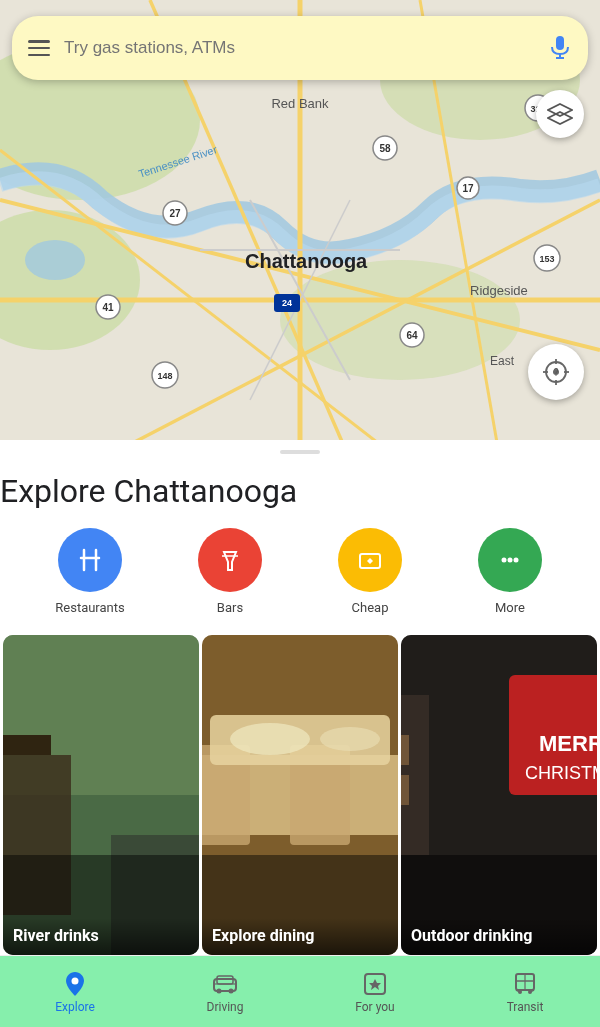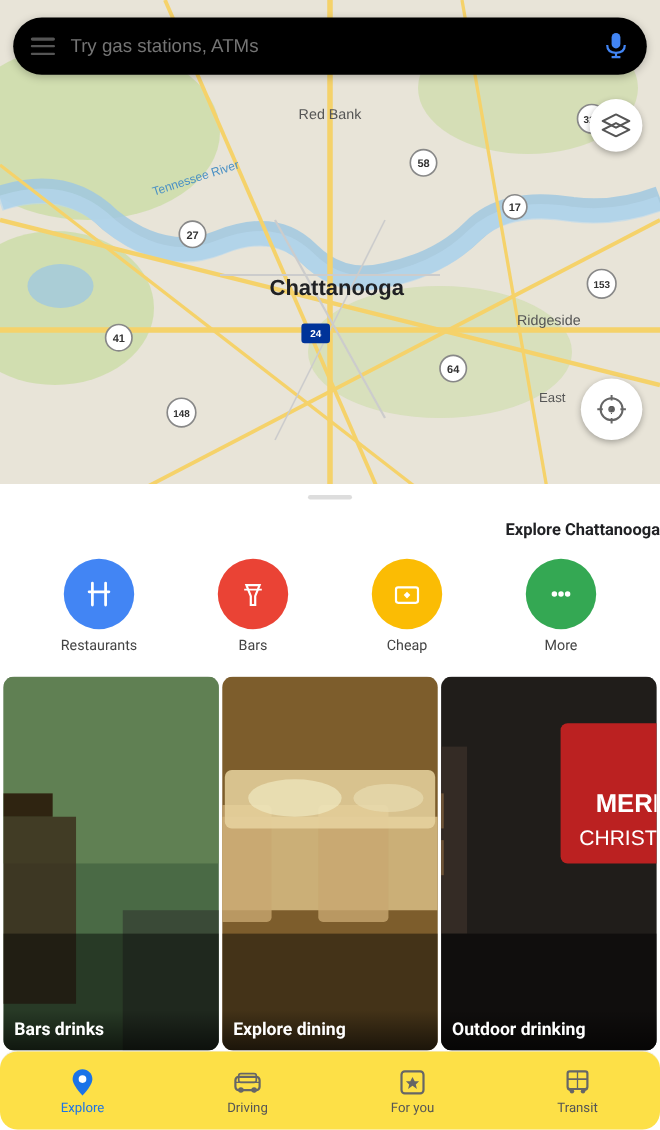--- a/index.html
+++ b/index.html
@@ -26,22 +26,22 @@
       width: 100%;
       height: 100%;
     }
 
     
     .search-bar {
       position: absolute;
       top: 16px;
       left: 12px;
       right: 12px;
-      height: 52px;
-      background: #000000;
+      height: 64px;
+      background: #fef9c3;
       border-radius: 26px;
       display: flex;
       align-items: center;
       padding: 0 16px;
       box-shadow: 0 2px 8px rgba(0,0,0,0.25);
       z-index: 10;
     }
 
     .hamburger-icon {
       width: 22px;
@@ -143,24 +143,24 @@
     .sheet-handle {
       width: 40px;
       height: 4px;
       background: #ddd;
       border-radius: 2px;
       margin: 10px auto 8px;
       flex-shrink: 0;
     }
 
     .explore-title {
-      font-size: 15px;
-      font-weight: 700;
+      font-size: 32px;
+      font-weight: 400;
       color: #202124;
-      text-align: right;
+      text-align: left;
       padding: 10px 0 18px;
     }
 
     
     .categories-row {
       display: flex;
       justify-content: space-around;
       padding: 0 20px 20px;
       flex-shrink: 0;
     }
@@ -223,27 +223,26 @@
       color: white;
       font-size: 16px;
       font-weight: 700;
       line-height: 1.2;
       background: linear-gradient(transparent, rgba(0,0,0,0.6));
     }
 
     
     .bottom-nav {
       height: 72px;
-      background: #fde047;
+      background: #86efac;
       border-top: 1px solid #eee;
       display: flex;
       align-items: center;
       justify-content: space-around;
       flex-shrink: 0;
-      border-radius: 16px;
     }
 
     .nav-item {
       display: flex;
       flex-direction: column;
       align-items: center;
       cursor: pointer;
       min-width: 60px;
     }
 
@@ -430,21 +429,21 @@
       <svg class="tile-bg" viewBox="0 0 190 160" preserveAspectRatio="xMidYMid slice">
         <rect width="190" height="160" fill="#4a6a45"></rect>
         <rect x="0" y="0" width="190" height="80" fill="#6a8a5a" opacity="0.7"></rect>
         <rect x="20" y="60" width="60" height="80" fill="#3a2a1a" opacity="0.8"></rect>
         <rect x="30" y="50" width="40" height="10" fill="#2a1a0a" opacity="0.9"></rect>
         <circle cx="80" cy="40" rx="35" ry="30" fill="#5a8a3a" opacity="0.8"></circle>
         <circle cx="130" cy="50" rx="25" ry="22" fill="#4a7a2a" opacity="0.7"></circle>
         <rect x="100" y="100" width="80" height="60" fill="#2a2a2a" opacity="0.5"></rect>
         <rect x="0" y="110" width="190" height="50" fill="rgba(0,0,0,0.45)"></rect>
       </svg>
-      <div class="tile-label">Bars drinks</div>
+      <div class="tile-label">River drinks</div>
     </div>
 
     <div class="tile">
       <svg class="tile-bg" viewBox="0 0 190 160" preserveAspectRatio="xMidYMid slice">
         <rect width="190" height="160" fill="#8b6a3a"></rect>
         <rect x="0" y="0" width="190" height="160" fill="#6a4a1a" opacity="0.4"></rect>
         <rect x="20" y="60" width="150" height="40" rx="4" fill="#d4b880" opacity="0.9"></rect>
         <rect x="40" y="55" width="30" height="50" rx="2" fill="#c8a870" opacity="0.8"></rect>
         <rect x="90" y="55" width="30" height="50" rx="2" fill="#c8a870" opacity="0.8"></rect>
         <rect x="50" y="40" width="90" height="25" rx="3" fill="#e8d4a0" opacity="0.85"></rect>

